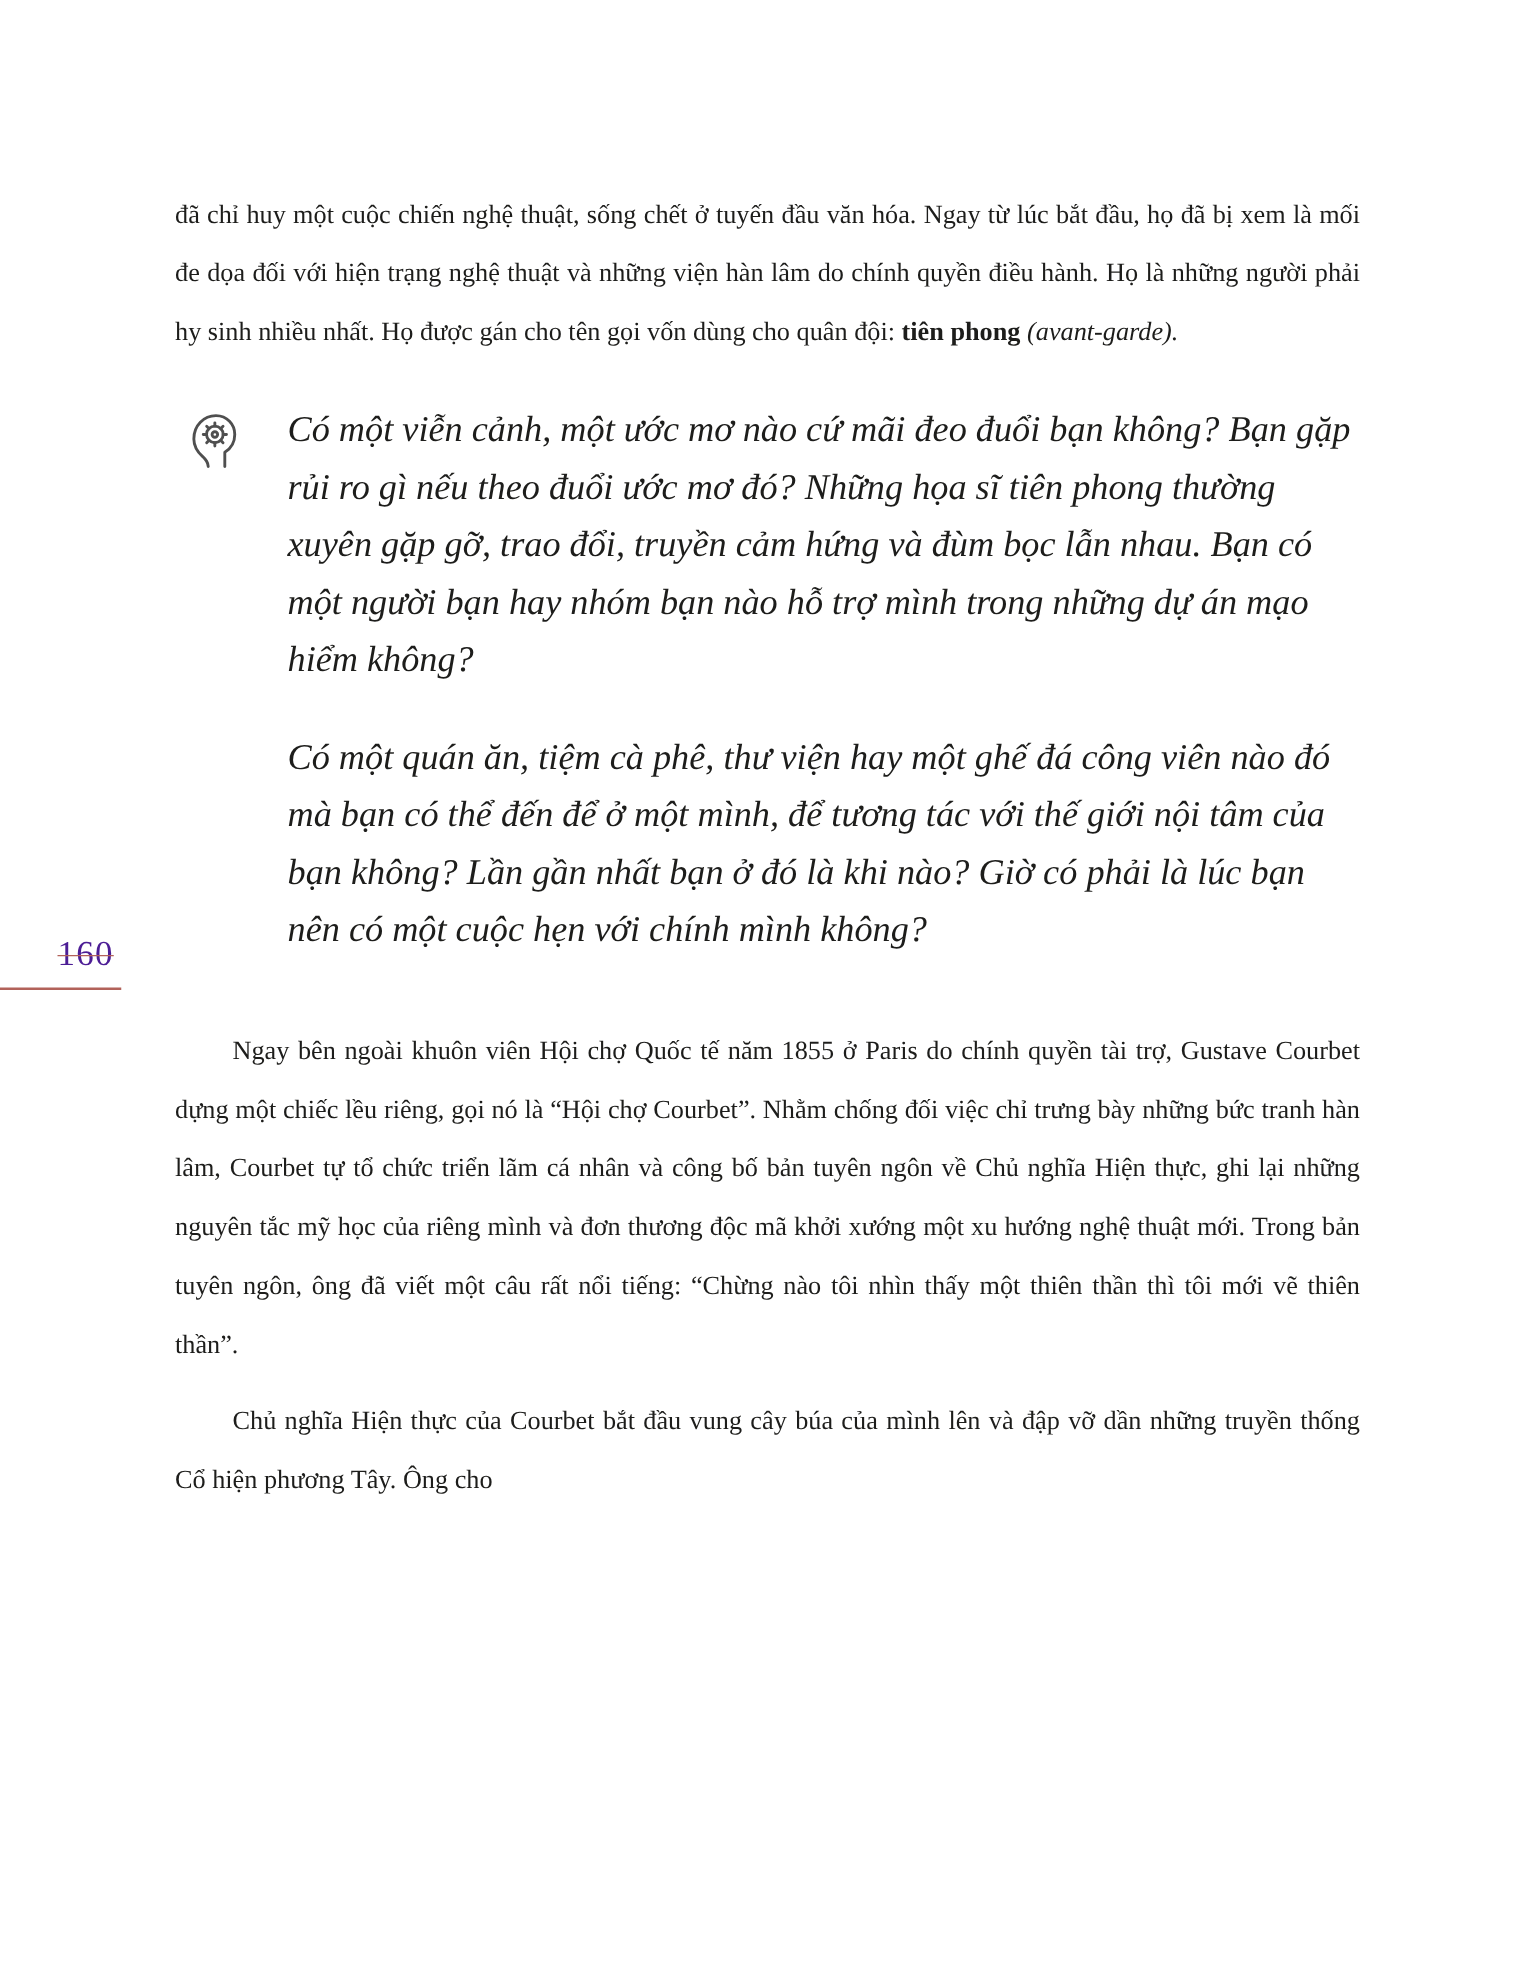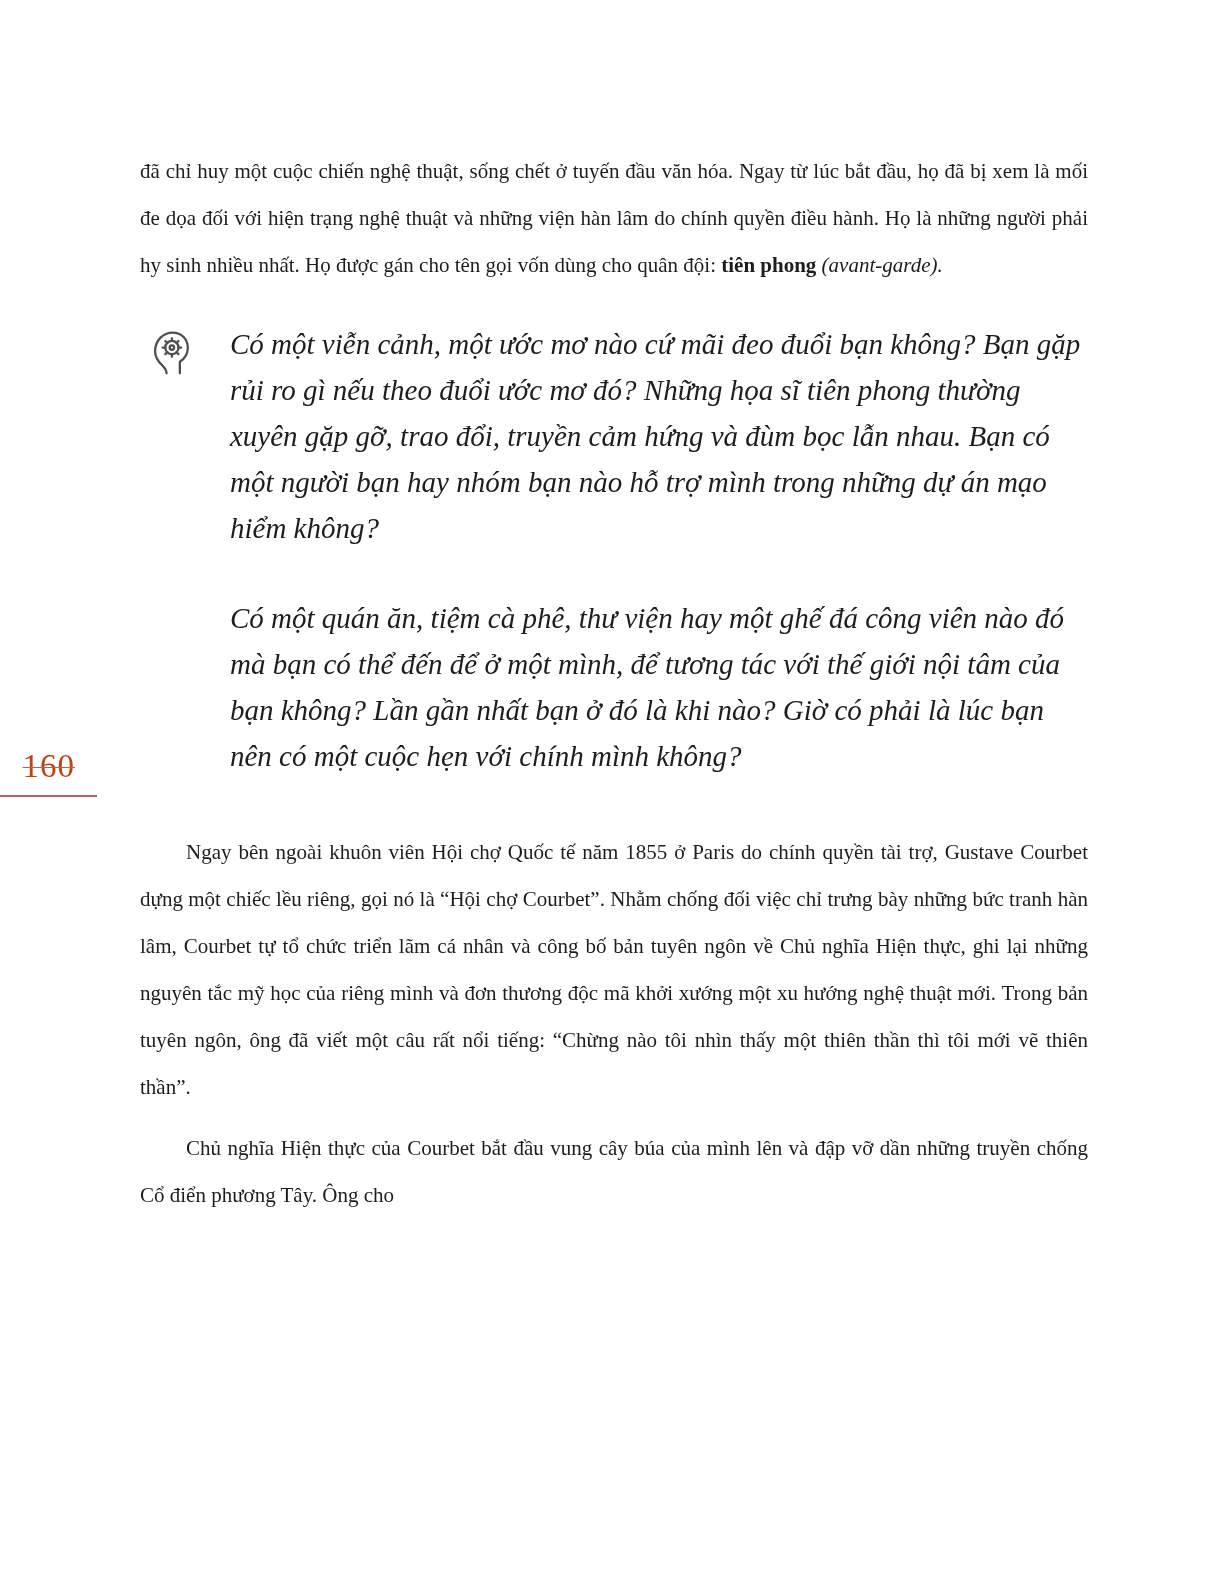--- a/index.html
+++ b/index.html
@@ -40,40 +40,40 @@
     margin:6px 36px 0 0;
   }
   .quote-text {
     flex:1;
     font-style:italic;
     font-size:29px;
     line-height:46px;
     text-align:left;
   }
   .quote-text p { margin:0; }
-  .quote-text p + p { margin-top:44px; }
+  .quote-text p + p { margin-top:32px; }
 
   .pagenum-wrap {
     position:absolute;
     left:0;
     top:748px;
     width:97px;
     padding-bottom:10px;
     border-bottom:2px solid #b2625a;
     text-align:right;
   }
   .pagenum {
     display:inline-block;
-    font-size:33px;
+    font-size:28px;
     letter-spacing:1px;
-    color:#c2410c;
+    color:#4c1d95;
     text-decoration:line-through;
     text-decoration-thickness:1px;
     text-decoration-color:#b2625a;
-    margin-right:22px;
+    margin-right:6px;
   }
 </style>
 </head>
 <body>
 
 <div class="page">
 
   <div class="pagenum-wrap">
     <span class="pagenum">160</span>
   </div>
@@ -94,17 +94,17 @@
         </svg>
       </span>
       <div class="quote-text">
         <p>Có một viễn cảnh, một ước mơ nào cứ mãi đeo đuổi bạn không? Bạn gặp rủi ro gì nếu theo đuổi ước mơ đó? Những họa sĩ tiên phong thường xuyên gặp gỡ, trao đổi, truyền cảm hứng và đùm bọc lẫn nhau. Bạn có một người bạn hay nhóm bạn nào hỗ trợ mình trong những dự án mạo hiểm không?</p>
         <p>Có một quán ăn, tiệm cà phê, thư viện hay một ghế đá công viên nào đó mà bạn có thể đến để ở một mình, để tương tác với thế giới nội tâm của bạn không? Lần gần nhất bạn ở đó là khi nào? Giờ có phải là lúc bạn nên có một cuộc hẹn với chính mình không?</p>
       </div>
     </div>
 
     <p class="body indent">Ngay bên ngoài khuôn viên Hội chợ Quốc tế năm 1855 ở Paris do chính quyền tài trợ, Gustave Courbet dựng một chiếc lều riêng, gọi nó là “Hội chợ Courbet”. Nhằm chống đối việc chỉ trưng bày những bức tranh hàn lâm, Courbet tự tổ chức triển lãm cá nhân và công bố bản tuyên ngôn về Chủ nghĩa Hiện thực, ghi lại những nguyên tắc mỹ học của riêng mình và đơn thương độc mã khởi xướng một xu hướng nghệ thuật mới. Trong bản tuyên ngôn, ông đã viết một câu rất nổi tiếng: “Chừng nào tôi nhìn thấy một thiên thần thì tôi mới vẽ thiên thần”.</p>
 
-    <p class="body indent">Chủ nghĩa Hiện thực của Courbet bắt đầu vung cây búa của mình lên và đập vỡ dần những truyền chống Cổ điển phương Tây. Ông cho</p>
+    <p class="body indent">Chủ nghĩa Hiện thực của Courbet bắt đầu vung cây búa của mình lên và đập vỡ dần những truyền thống Cổ hiện phương Tây. Ông cho</p>
 
   </div>
 
 </div>
 
 </body></html>

